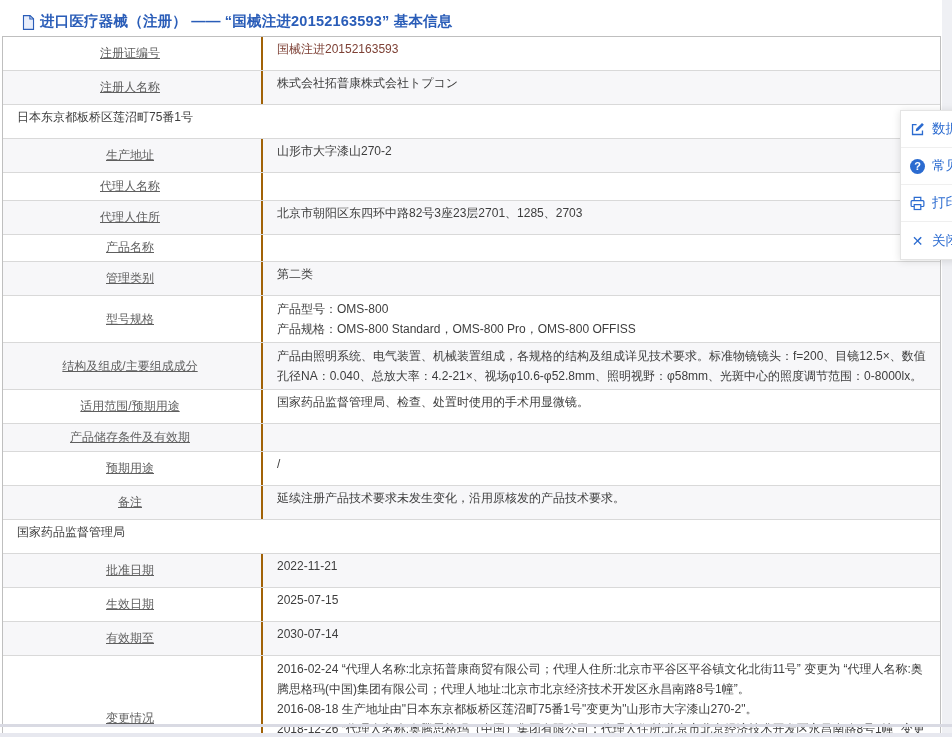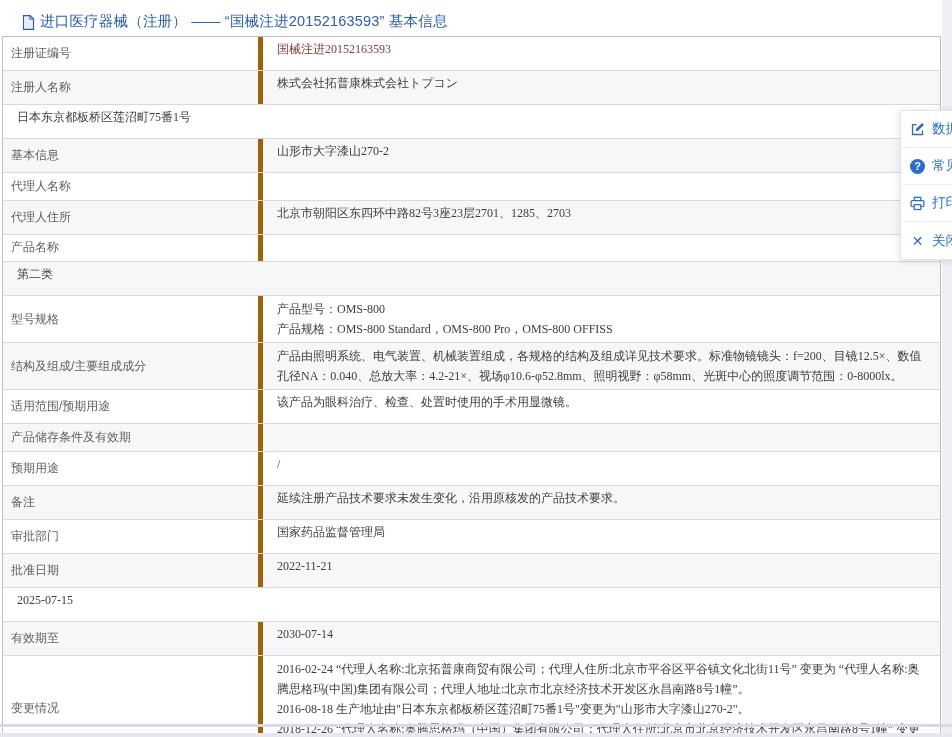--- a/index.html
+++ b/index.html
@@ -8,34 +8,34 @@
     --link-blue:#4a90e2;
     --license-color:#7d4035;
   }
   *{box-sizing:border-box;margin:0;padding:0;}
   html,body{width:952px;height:737px;overflow:hidden;background:#fff;
     font-family:"Liberation Sans","DejaVu Sans",sans-serif;}
   body{position:relative;}
 
   
   .title-bar{display:flex;align-items:center;gap:5px;padding:9px 0 0 22px;height:34px;}
-  .title-bar h1{font-size:14.5px;font-weight:400;color:var(--title-blue);letter-spacing:.2px;}
+  .title-bar h1{font-size:14.5px;font-weight:700;color:var(--title-blue);letter-spacing:.2px;}
   .doc-icon{display:inline-flex;margin-top:1px;}
 
   
   .info-table{position:absolute;left:2px;top:36px;width:939px;
     border:1px solid #bfbfbf;background:#fff;}
   .t-row{display:flex;align-items:center;min-height:27.5px;
     border-bottom:1px solid #d9d9d9;font-size:12px;}
   .t-row:last-child{border-bottom:none;min-height:22px;}
   .t-row:nth-child(even){background:#f7f7f9;}
   .t-label{width:260px;flex:0 0 260px;align-self:stretch;display:flex;
-    align-items:center;justify-content:flex-start;gap:3px;text-align:right;
-    padding:4px 12px 4px 8px;color:#5f5f5f;border-right:5px solid #a16207;}
-  .t-value{flex:1;padding:4px 10px 12px 14px;color:#3d3d3d;line-height:17px;font-family:Liberation Serif, serif;}
+    align-items:center;justify-content:center;gap:3px;text-align:right;
+    padding:4px 12px 4px 8px;color:#5f5f5f;border-right:2px solid #a16207;text-decoration:underline;}
+  .t-value{flex:1;padding:4px 10px 12px 14px;color:#3d3d3d;line-height:17px;}
   .t-value.multiline{line-height:20px;padding-top:3px;padding-bottom:3px;}
   .t-value.emph{color:var(--license-color);}
   .detail-link{color:var(--link-blue);text-decoration:none;cursor:pointer;}
   .cell-icon{display:inline-flex;align-items:center;}
 
   
   .side-toolbar{position:absolute;left:900px;top:110px;width:140px;z-index:5;
     background:#fff;border:1px solid #e4e4e4;box-shadow:0 1px 8px rgba(0,0,0,.12);}
   .side-item{display:flex;align-items:center;gap:7px;height:37px;padding-left:9px;
     color:var(--panel-blue);font-size:13.5px;border-bottom:1px solid #efefef;cursor:pointer;
@@ -80,41 +80,44 @@
       <div class="t-label">
         <span>注册人名称</span>
       </div>
       <div class="t-value">株式会社拓普康株式会社トプコン</div>
     </div>
     <div class="t-row">
       <div class="t-value">日本东京都板桥区莲沼町75番1号</div>
     </div>
     <div class="t-row">
       <div class="t-label">
-        <span>基本信息</span>
+        <span>生产地址</span>
       </div>
       <div class="t-value">山形市大字漆山270-2</div>
     </div>
     <div class="t-row">
       <div class="t-label">
         <span>代理人名称</span>
       </div>
     </div>
     <div class="t-row">
       <div class="t-label">
         <span>代理人住所</span>
       </div>
       <div class="t-value">北京市朝阳区东四环中路82号3座23层2701、1285、2703</div>
     </div>
     <div class="t-row">
       <div class="t-label">
         <span>产品名称</span>
       </div>
     </div>
     <div class="t-row">
+      <div class="t-label">
+        <span>管理类别</span>
+      </div>
       <div class="t-value">第二类</div>
     </div>
     <div class="t-row">
       <div class="t-label">
         <span>型号规格</span>
       </div>
       <div class="t-value multiline">
         <div>产品型号：OMS-800</div>
         <div>产品规格：OMS-800 Standard，OMS-800 Pro，OMS-800 OFFISS</div>
       </div>
@@ -124,53 +127,53 @@
         <span>结构及组成/主要组成成分</span>
       </div>
       <div class="t-value multiline">
         <div>产品由照明系统、电气装置、机械装置组成，各规格的结构及组成详见技术要求。标准物镜镜头：f=200、目镜12.5×、数值孔径NA：0.040、总放大率：4.2-21×、视场φ10.6-φ52.8mm、照明视野：φ58mm、光斑中心的照度调节范围：0-8000lx。</div>
       </div>
     </div>
     <div class="t-row">
       <div class="t-label">
         <span>适用范围/预期用途</span>
       </div>
-      <div class="t-value">该产品为眼科治疗、检查、处置时使用的手术用显微镜。</div>
+      <div class="t-value">国家药品监督管理局、检查、处置时使用的手术用显微镜。</div>
     </div>
     <div class="t-row">
       <div class="t-label">
         <span>产品储存条件及有效期</span>
       </div>
       <div class="t-value"></div>
     </div>
     <div class="t-row">
       <div class="t-label">
         <span>预期用途</span>
       </div>
       <div class="t-value">/</div>
     </div>
     <div class="t-row">
       <div class="t-label">
         <span>备注</span>
       </div>
       <div class="t-value">延续注册产品技术要求未发生变化，沿用原核发的产品技术要求。</div>
     </div>
     <div class="t-row">
-      <div class="t-label">
-        <span>审批部门</span>
-      </div>
       <div class="t-value">国家药品监督管理局</div>
     </div>
     <div class="t-row">
       <div class="t-label">
         <span>批准日期</span>
       </div>
       <div class="t-value">2022-11-21</div>
     </div>
     <div class="t-row">
+      <div class="t-label">
+        <span>生效日期</span>
+      </div>
       <div class="t-value">2025-07-15</div>
     </div>
     <div class="t-row">
       <div class="t-label">
         <span>有效期至</span>
       </div>
       <div class="t-value">2030-07-14</div>
     </div>
     <div class="t-row">
       <div class="t-label">

